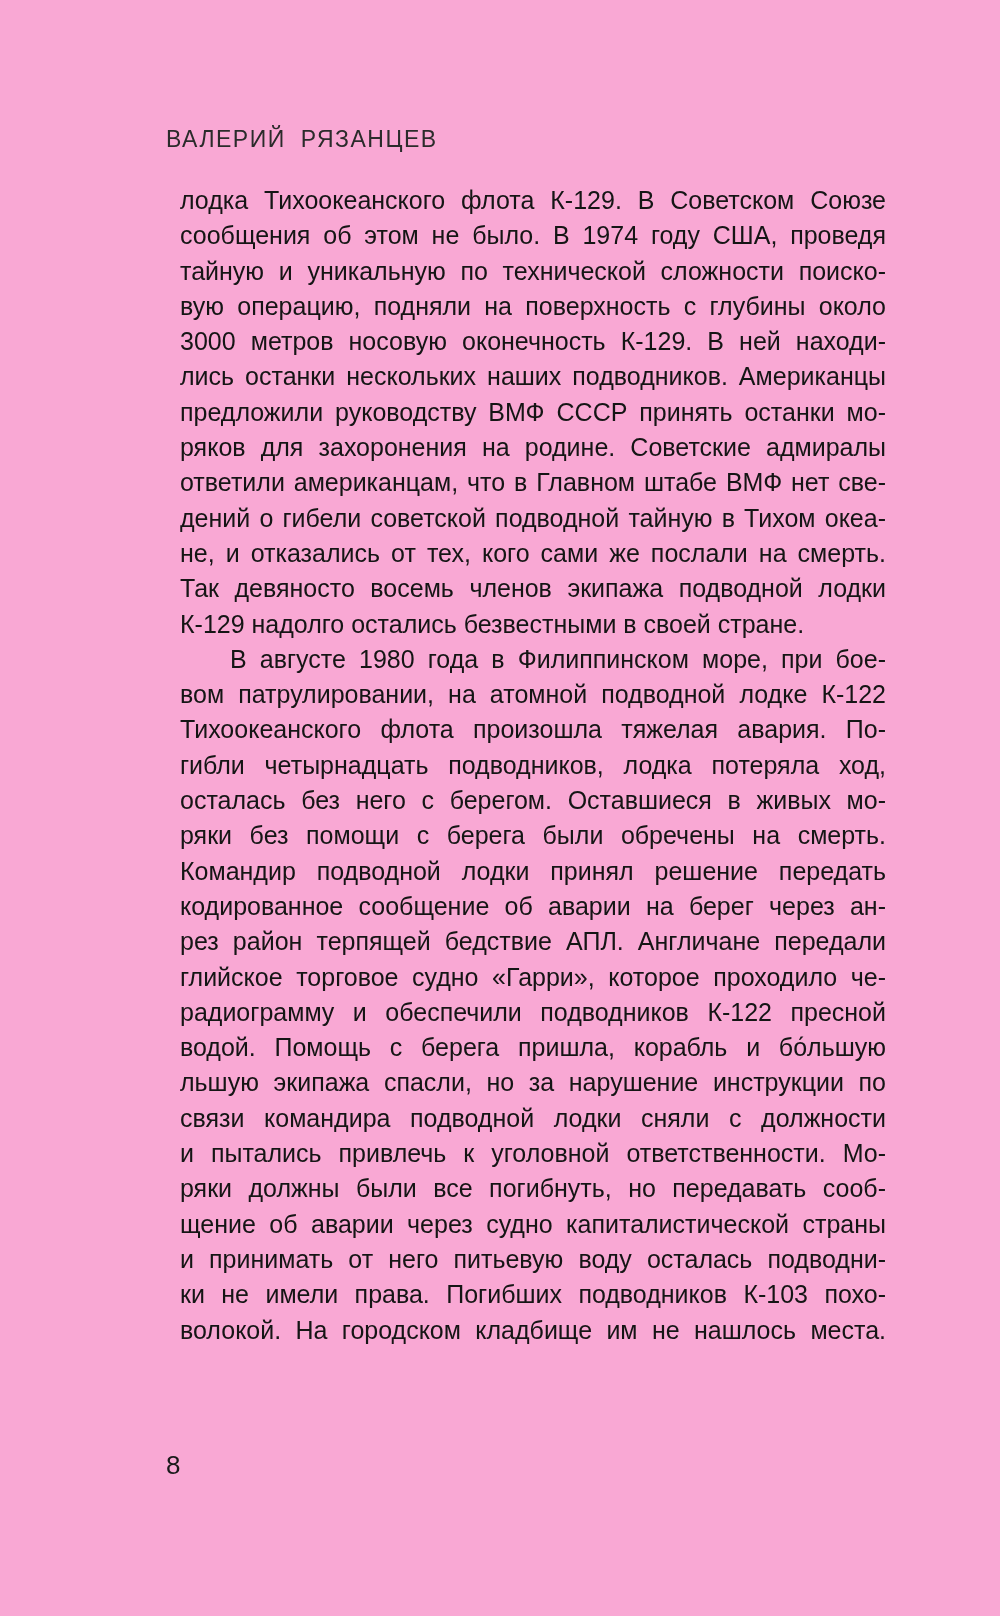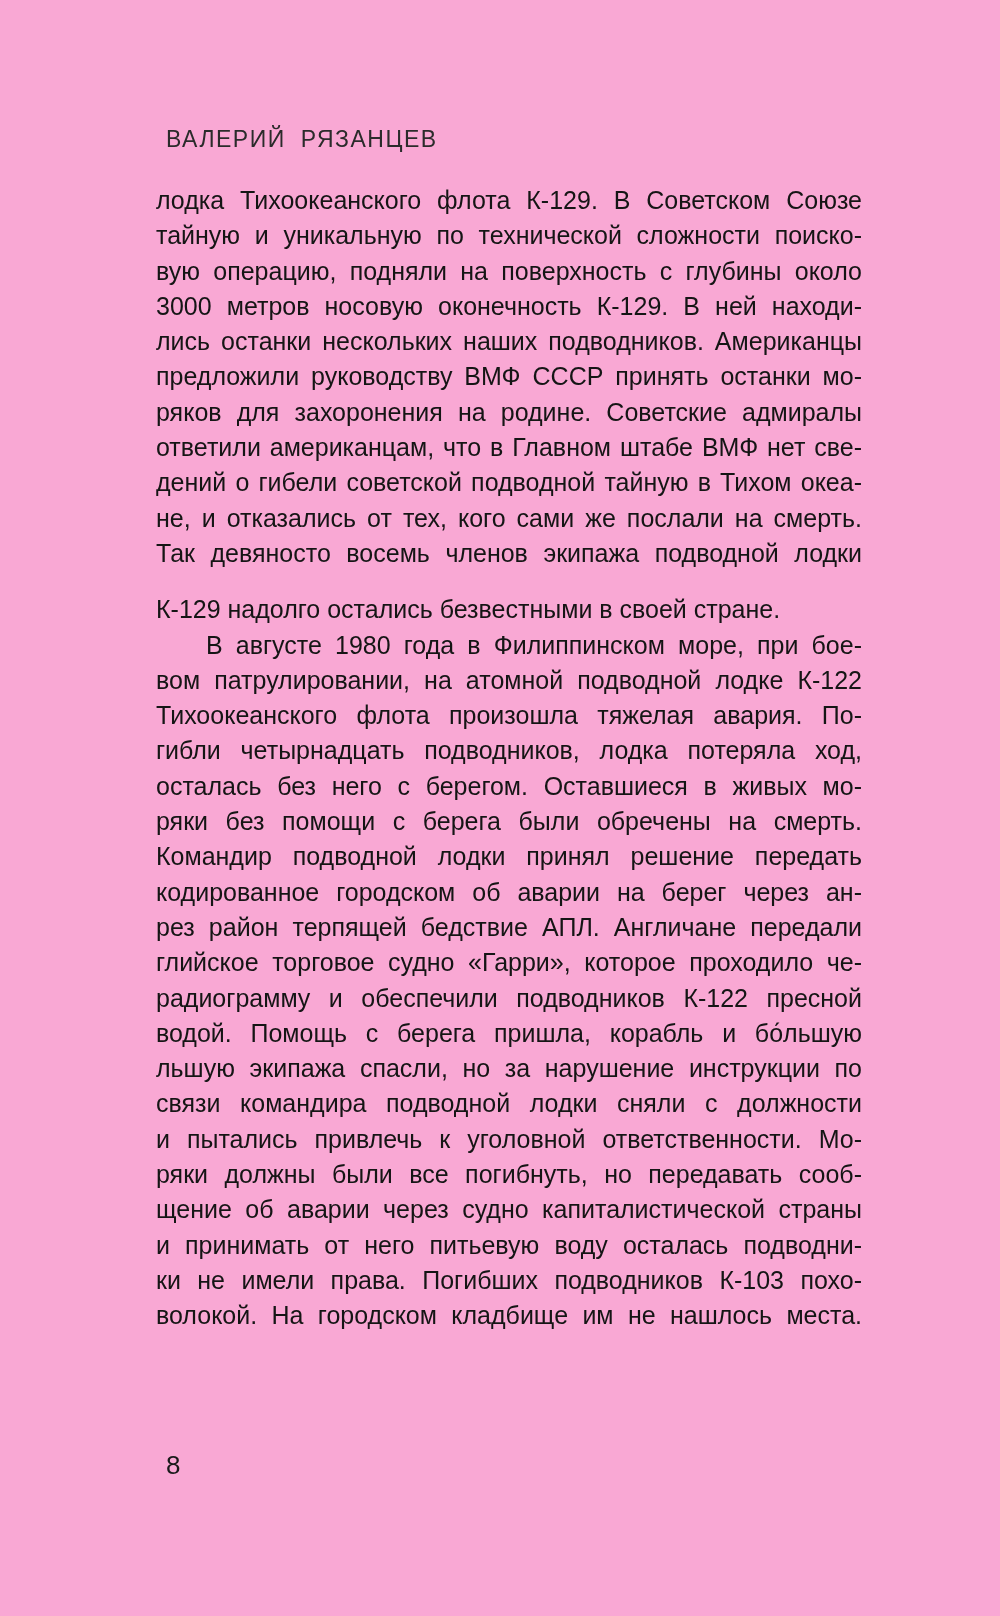--- a/index.html
+++ b/index.html
@@ -22,77 +22,77 @@
     top: 126px;
     font-size: 23px;
     font-weight: 400;
     letter-spacing: 1.5px;
     word-spacing: 7px;
     color: #2b2b2b;
     white-space: nowrap;
   }
   .body-text {
     position: absolute;
-    left: 156px;
+    left: 180px;
     top: 183px;
     width: 706px;
     font-size: 25px;
     line-height: 35.3px;
     font-weight: 400;
   }
   .line {
     text-align: justify;
     text-align-last: justify;
     height: 35.3px;
     overflow: visible;
     white-space: normal;
   }
   .line.last {
     text-align: left;
     text-align-last: left;
-    margin-top: 21px;
   }
   .line.indent {
     padding-left: 50px;
   }
   .page-number {
     position: absolute;
     left: 166px;
     top: 1450px;
     font-size: 26px;
     color: #1a1a1a;
   }
 </style>
 </head>
 <body>
 
 <div class="page">
   <div class="author-header">ВАЛЕРИЙ РЯЗАНЦЕВ</div>
 
   <div class="body-text">
       <div class="line">лодка Тихоокеанского флота К-129. В Советском Союзе</div>
+      <div class="line">сообщения об этом не было. В 1974 году США, проведя</div>
       <div class="line">тайную и уникальную по технической сложности поиско-</div>
       <div class="line">вую операцию, подняли на поверхность с глубины около</div>
       <div class="line">3000 метров носовую оконечность К-129. В ней находи-</div>
       <div class="line">лись останки нескольких наших подводников. Американцы</div>
       <div class="line">предложили руководству ВМФ СССР принять останки мо-</div>
       <div class="line">ряков для захоронения на родине. Советские адмиралы</div>
       <div class="line">ответили американцам, что в Главном штабе ВМФ нет све-</div>
       <div class="line">дений о гибели советской подводной тайную в Тихом океа-</div>
       <div class="line">не, и отказались от тех, кого сами же послали на смерть.</div>
       <div class="line">Так девяносто восемь членов экипажа подводной лодки</div>
       <div class="line last">К-129 надолго остались безвестными в своей стране.</div>
       <div class="line indent">В августе 1980 года в Филиппинском море, при бое-</div>
       <div class="line">вом патрулировании, на атомной подводной лодке К-122</div>
       <div class="line">Тихоокеанского флота произошла тяжелая авария. По-</div>
       <div class="line">гибли четырнадцать подводников, лодка потеряла ход,</div>
       <div class="line">осталась без него с берегом. Оставшиеся в живых мо-</div>
       <div class="line">ряки без помощи с берега были обречены на смерть.</div>
       <div class="line">Командир подводной лодки принял решение передать</div>
-      <div class="line">кодированное городском об аварии на берег через ан-</div>
+      <div class="line">кодированное сообщение об аварии на берег через ан-</div>
       <div class="line">рез район терпящей бедствие АПЛ. Англичане передали</div>
       <div class="line">глийское торговое судно «Гарри», которое проходило че-</div>
       <div class="line">радиограмму и обеспечили подводников К-122 пресной</div>
       <div class="line">водой. Помощь с берега пришла, корабль и бо́льшую</div>
       <div class="line">льшую экипажа спасли, но за нарушение инструкции по</div>
       <div class="line">связи командира подводной лодки сняли с должности</div>
       <div class="line">и пытались привлечь к уголовной ответственности. Мо-</div>
       <div class="line">ряки должны были все погибнуть, но передавать сооб-</div>
       <div class="line">щение об аварии через судно капиталистической страны</div>
       <div class="line">и принимать от него питьевую воду осталась подводни-</div>

